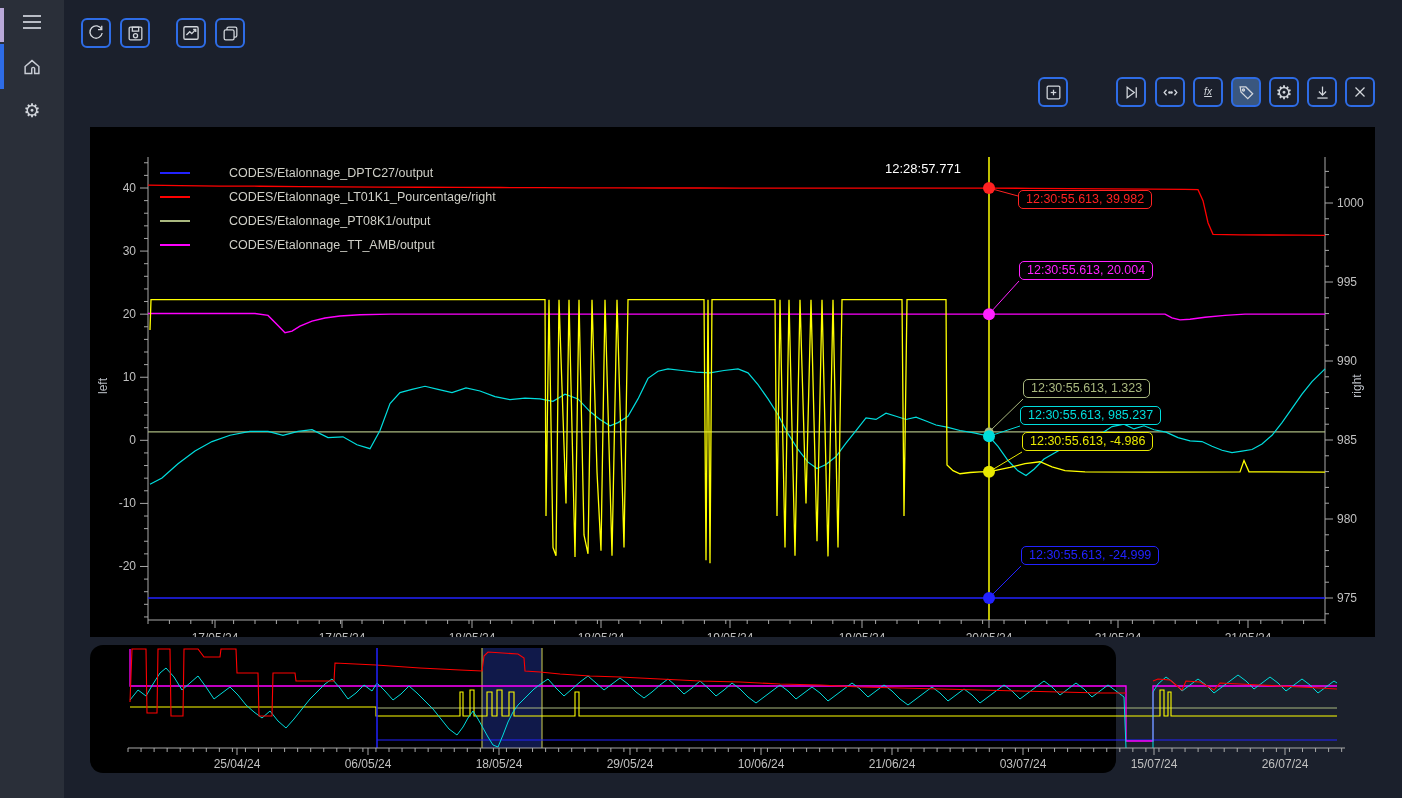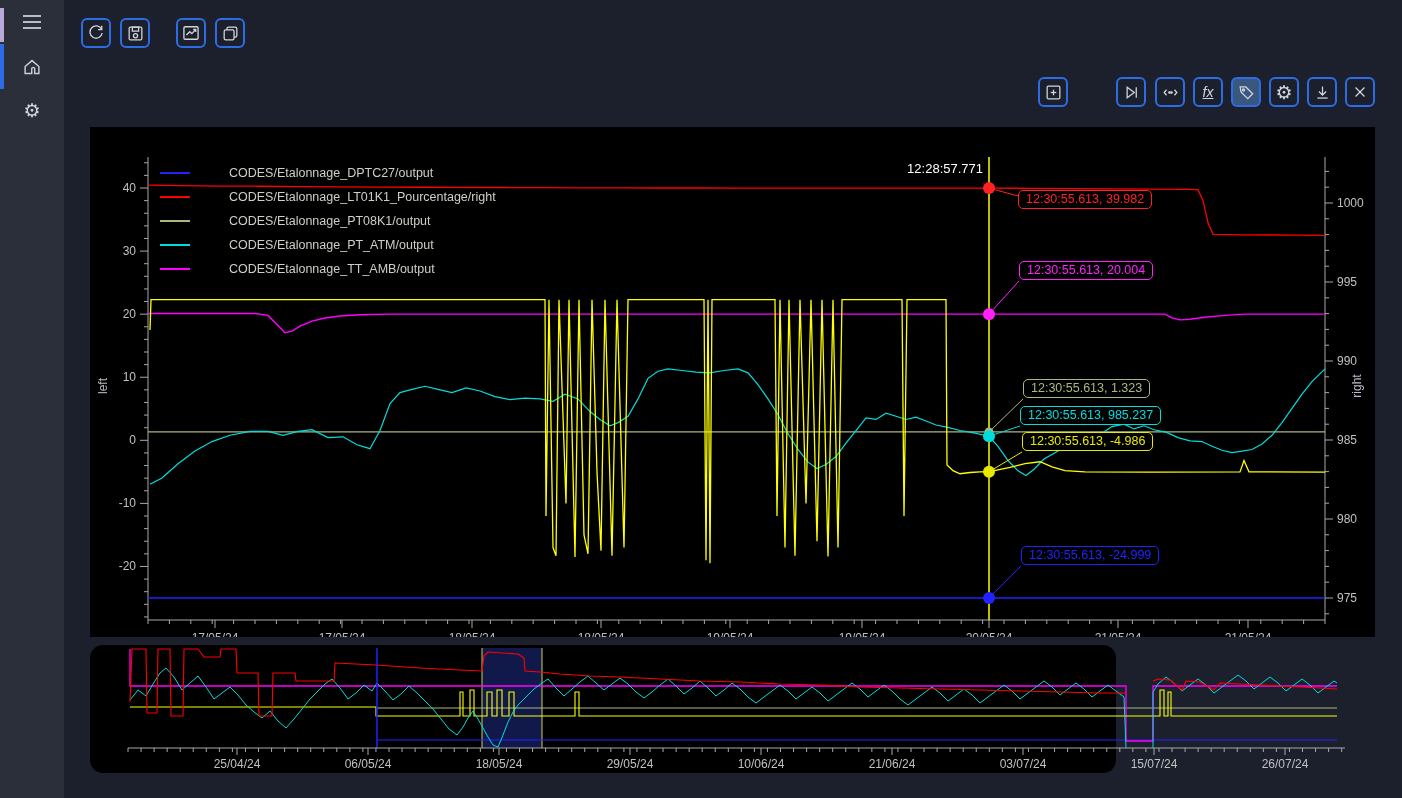--- a/index.html
+++ b/index.html
@@ -27,21 +27,21 @@
   .panel { position:absolute; background:#000; }
   .main-panel { left:90px; top:127px; width:1285px; height:510px; }
   .ov-panel { left:90px; top:645px; width:1026px; height:128px;border-radius:13px; }
   svg.chart { position:absolute; left:0; top:0; }
 
   .legend { position:absolute; left:70px; top:34px; }
   .legend-row { display:flex; align-items:center; height:24px; }
   .legend-swatch { width:30px; height:2px; margin-right:11px; }
   .legend-label { font-size:12.5px; color:#cfcfc7; white-space:nowrap;margin-left:28px; }
 
-  .time-label { position:absolute; left:795px; top:34px; width:98px; text-align:right;
+  .time-label { position:absolute; left:795px; top:34px; width:98px; 
     color:#ffffff; font-size:13px; }
 
   .anno { position:absolute; background:#000; border:1.5px solid; border-radius:5px;
     font-size:12.5px; padding:1px 7px 2px 7px; white-space:nowrap; }
 
   .axis-title { position:absolute; color:#b9bdc4; font-size:12px;
     transform:rotate(-90deg); transform-origin:center; }
 </style>
 </head>
 <body>
@@ -109,21 +109,21 @@
   </button>
   <button class="tbtn" style="left:1155px;top:77px;">
     <svg width="19" height="19" viewBox="0 0 24 24">
       <polyline points="7,8.5 4,12 7,15.5"></polyline>
         <polyline points="17,8.5 20,12 17,15.5"></polyline>
       <circle cx="10.7" cy="12" r="0.9" fill="#d2d6dc"></circle>
         <circle cx="13.3" cy="12" r="0.9" fill="#d2d6dc"></circle>
     </svg>
   </button>
   <button class="tbtn" style="left:1193px;top:77px;">
-    <span class="glyph" style="font-style:italic;font-size:14px;text-decoration:underline;">fx</span>
+    <span class="glyph" style="font-style:italic;font-size:10px;text-decoration:underline;">fx</span>
   </button>
   <button class="tbtn active" style="left:1231px;top:77px;">
     <svg width="19" height="19" viewBox="0 0 24 24">
       <path d="M4 5h7.2l8.6 8.6-6.2 6.2L5 11.2z"></path>
       <circle cx="8.2" cy="8.8" r="1.3"></circle>
     </svg>
   </button>
   <button class="tbtn" style="left:1269px;top:77px;">
     <span class="glyph" style="font-size:19px;">⚙</span>
   </button>
@@ -328,24 +328,20 @@
         </div>
         <div class="legend-row">
           <span class="legend-swatch" style="background: rgb(255, 0, 0);"></span>
           <span class="legend-label">CODES/Etalonnage_LT01K1_Pourcentage/right</span>
         </div>
         <div class="legend-row">
           <span class="legend-swatch" style="background: rgb(169, 184, 127);"></span>
           <span class="legend-label">CODES/Etalonnage_PT08K1/output</span>
         </div>
         <div class="legend-row">
-          <span class="legend-swatch" style="background: rgb(0, 221, 221);"></span>
-          <span class="legend-label">CODES/Etalonnage_PT_ATM/output</span>
-        </div>
-        <div class="legend-row">
           <span class="legend-swatch" style="background: rgb(255, 0, 255);"></span>
           <span class="legend-label">CODES/Etalonnage_TT_AMB/output</span>
         </div>
       </div>
     <div class="time-label">12:28:57.771</div>
     <div class="axis-title" style="left:5px;top:252px;">left</div>
     <div class="axis-title" style="left:1255px;top:252px;">right</div>
     <div id="annoHost">
         <div class="anno" style="left: 928px; top: 63px; border-color: rgb(255, 34, 34); color: rgb(255, 34, 34);">12:30:55.613, 39.982</div>
         <div class="anno" style="left: 929px; top: 134px; border-color: rgb(255, 34, 255); color: rgb(255, 34, 255);">12:30:55.613, 20.004</div>

